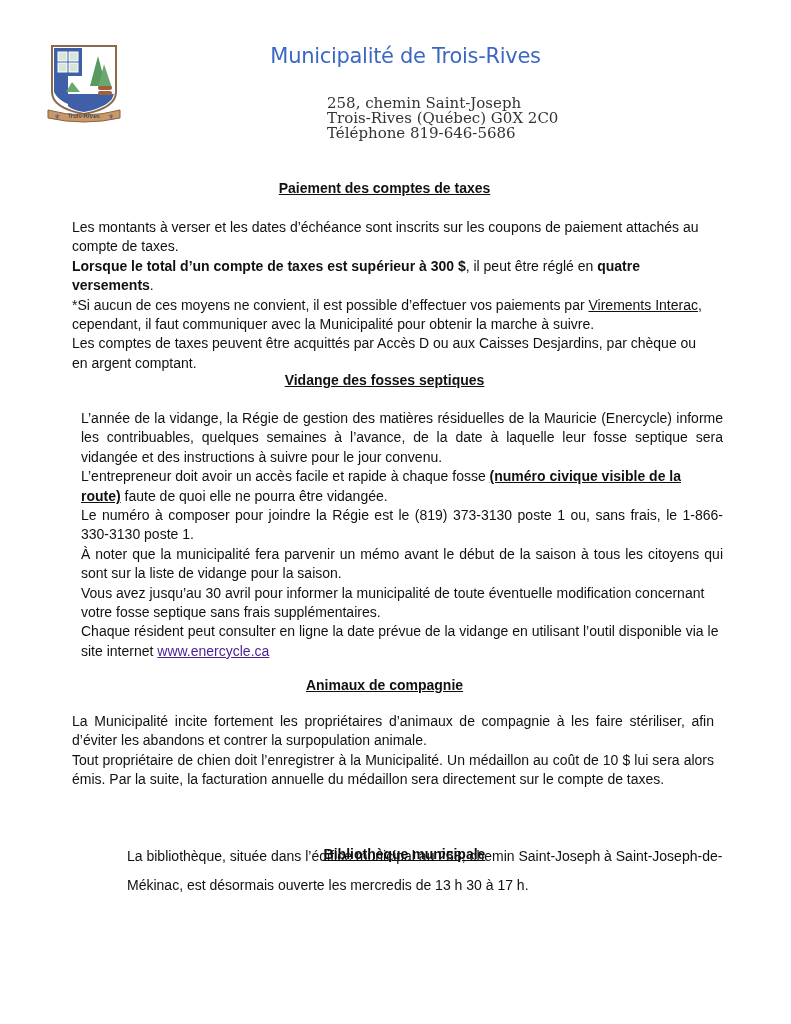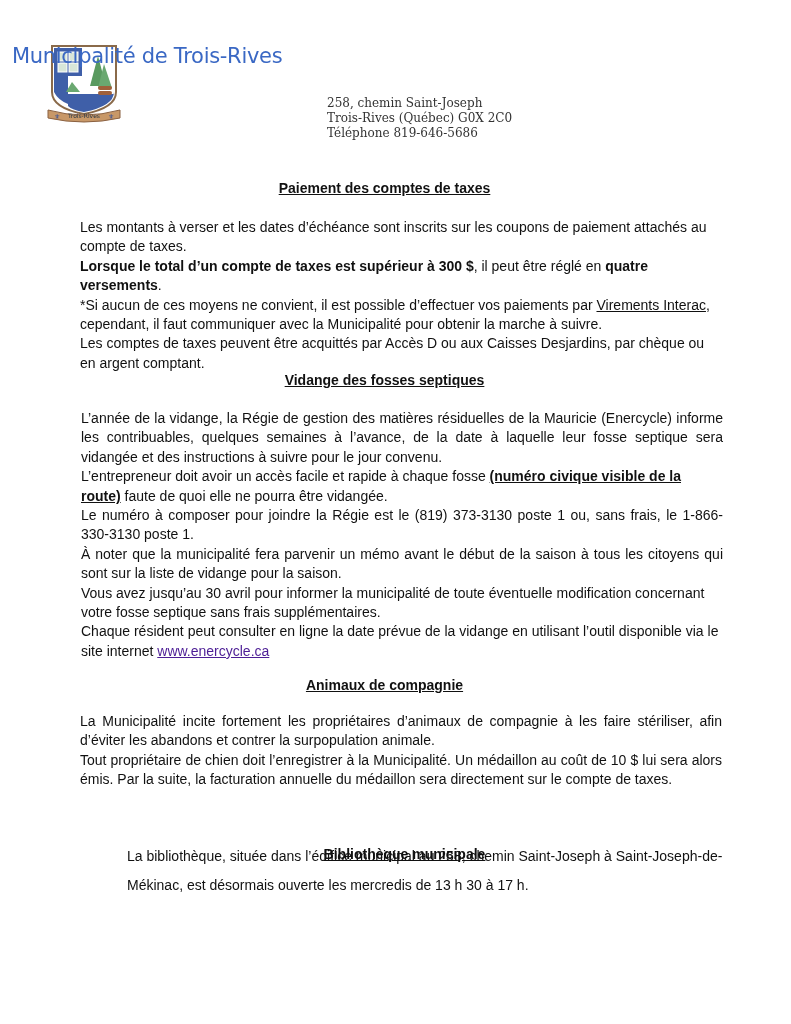--- a/index.html
+++ b/index.html
@@ -1,26 +1,26 @@
 <!DOCTYPE html>
 <html><head>
 <meta charset="utf-8">
 <style>
   html, body { margin: 0; padding: 0; background: #ffffff; }
   body { width: 791px; height: 1024px; position: relative; overflow: hidden;
          font-family: "Liberation Sans", sans-serif; color: #111; }
   .logo { position: absolute; left: 46px; top: 42px; width: 76px; height: 82px; }
-  .title { position: absolute; left: 0; width: 791px; top: 44px; text-align: left;
+  .title { position: absolute; left: 0; width: 791px; top: 44px; text-align: center;
            font-family: "DejaVu Sans", sans-serif; font-size: 21px; color: #3a68c4;
-           letter-spacing: -0.3px; padding-left: 12px; box-sizing: border-box; }
+           letter-spacing: -0.3px; padding-left: 20px; box-sizing: border-box; }
   .address { position: absolute; left: 327px; top: 96px; font-family: "DejaVu Serif", serif;
-             font-size: 12px; line-height: 15px; color: #333; }
+             font-size: 15px; line-height: 15px; color: #333; }
   .section-title { position: absolute; left: 0; width: 769px; text-align: center;
                    font-weight: bold; font-size: 14px; text-decoration: underline; color: #111; }
-  .para { position: absolute; left: 80px; width: 642px; font-size: 14px; line-height: 19.4px;
+  .para { position: absolute; left: 72px; width: 642px; font-size: 14px; line-height: 19.4px;
           color: #111; }
   .para p { margin: 0; }
   .justify-last { text-align: justify; text-align-last: left; }
   .u { text-decoration: underline; }
   a.link { color: #4c1d95; text-decoration: underline; }
   b { font-weight: bold; margin-top: 28px; }
 </style>
 </head>
 <body>
 

